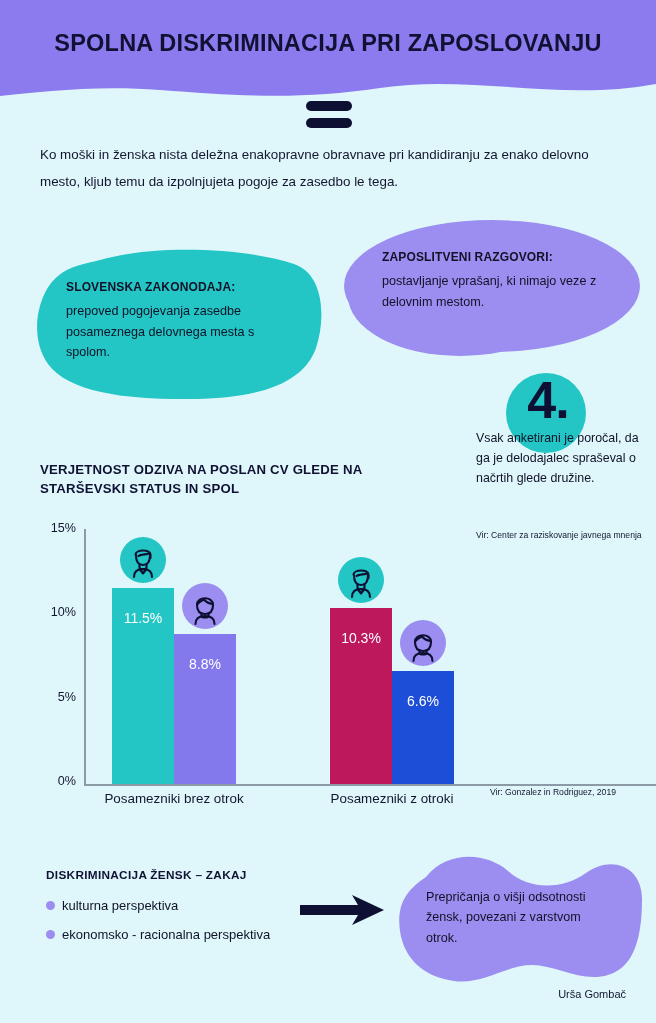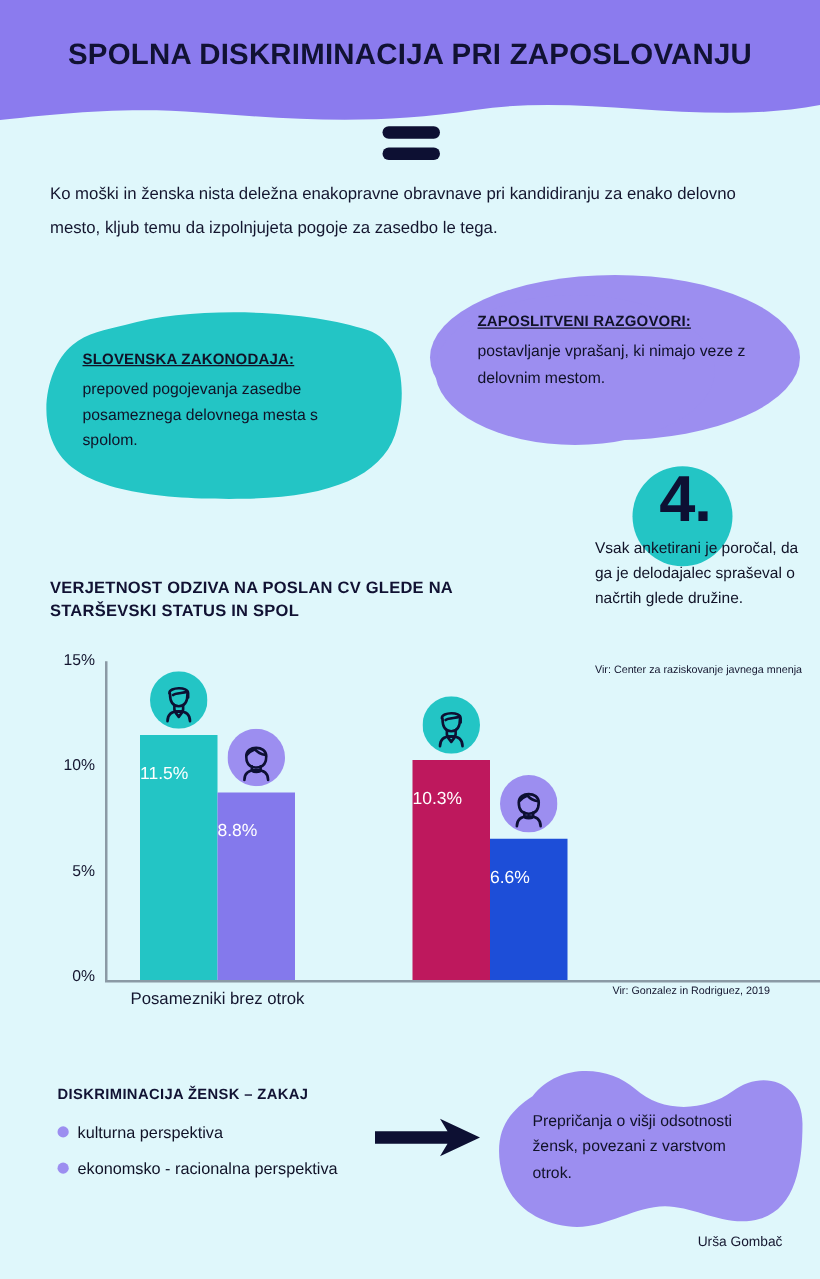--- a/index.html
+++ b/index.html
@@ -31,21 +31,21 @@
   
   .intro{
     position:absolute;left:40px;top:142px;width:576px;
     font-size:13.4px;line-height:2.0;color:#14162f;
   }
 
   
   .blob{position:absolute;}
   .blob svg{position:absolute;left:0;top:0;}
   .blob-text{position:absolute;font-size:12.6px;line-height:1.62;color:#101227;}
-  .blob-text b{display:block;font-size:12px;font-weight:bold;letter-spacing:0.15px;margin-bottom:4px;text-decoration:underline;}
+  .blob-text b{display:block;font-size:12px;font-weight:bold;letter-spacing:0.15px;margin-bottom:4px;}
 
   
   #blob-zakonodaja{left:36px;top:248px;width:290px;height:152px;}
   #blob-zakonodaja .blob-text{left:30px;top:30px;width:220px;}
 
   
   #blob-razgovori{left:340px;top:218px;width:300px;height:140px;}
   #blob-razgovori .blob-text{left:42px;top:30px;width:235px;}
 
   
@@ -75,21 +75,21 @@
   }
   .chart{position:absolute;left:40px;top:525px;width:600px;height:285px;}
   .axis-line-y{position:absolute;left:44px;top:4px;width:1.5px;height:256px;background:#8b9aa5;}
   .axis-line-x{position:absolute;left:44px;top:259px;width:590px;height:1.5px;background:#8b9aa5;}
   .ytick{
     position:absolute;left:0;width:36px;text-align:right;
     font-size:12.6px;color:#14162f;
   }
   .bar{position:absolute;border-radius:0;}
   .bar-label{
-    position:absolute;width:100%;
+    position:absolute;width:100%;text-align:center;
     font-size:14px;color:#ffffff;font-weight:normal;
   }
   .avatar{position:absolute;width:46px;height:46px;border-radius:50%;}
   .avatar svg{display:block;}
   .cat-label{
     position:absolute;top:266px;text-align:center;
     font-size:13.4px;color:#14162f;
   }
   .chart-source{
     position:absolute;left:450px;top:262px;width:180px;
@@ -233,20 +233,21 @@
         <circle cx="23" cy="23" r="23" fill="#9c8ef0"></circle>
         <g fill="none" stroke="#0d1033" stroke-width="2.1" stroke-linecap="round" stroke-linejoin="round">
           <path d="M15 22 C15 13 31 13 31 22 C31 28 28 31 23 31 C18 31 15 28 15 22 Z"></path>
           <path d="M15.5 21 C17 19 19.5 17.5 22 16.5 C24 19 27.5 20.5 30.5 21"></path>
           <path d="M19.5 30 L19.5 33 C19.5 35 26.5 35 26.5 33 L26.5 30"></path>
           <path d="M13.5 41 C13.5 35 18 33 23 33 C28 33 32.5 35 32.5 41"></path>
         </g>
       </svg>
     </div>
 
+    <div class="cat-label" style="left:262px;width:180px;">Posamezniki z otroki</div>
 
     <div class="chart-source">Vir: Gonzalez in Rodriguez, 2019</div>
   </div>
 
   <div class="legend-title">DISKRIMINACIJA ŽENSK – ZAKAJ</div>
 
   <div class="legend-item" style="top:897px;">
     <span class="dot"></span><span class="txt">kulturna perspektiva</span>
   </div>
   <div class="legend-item" style="top:926px;">

